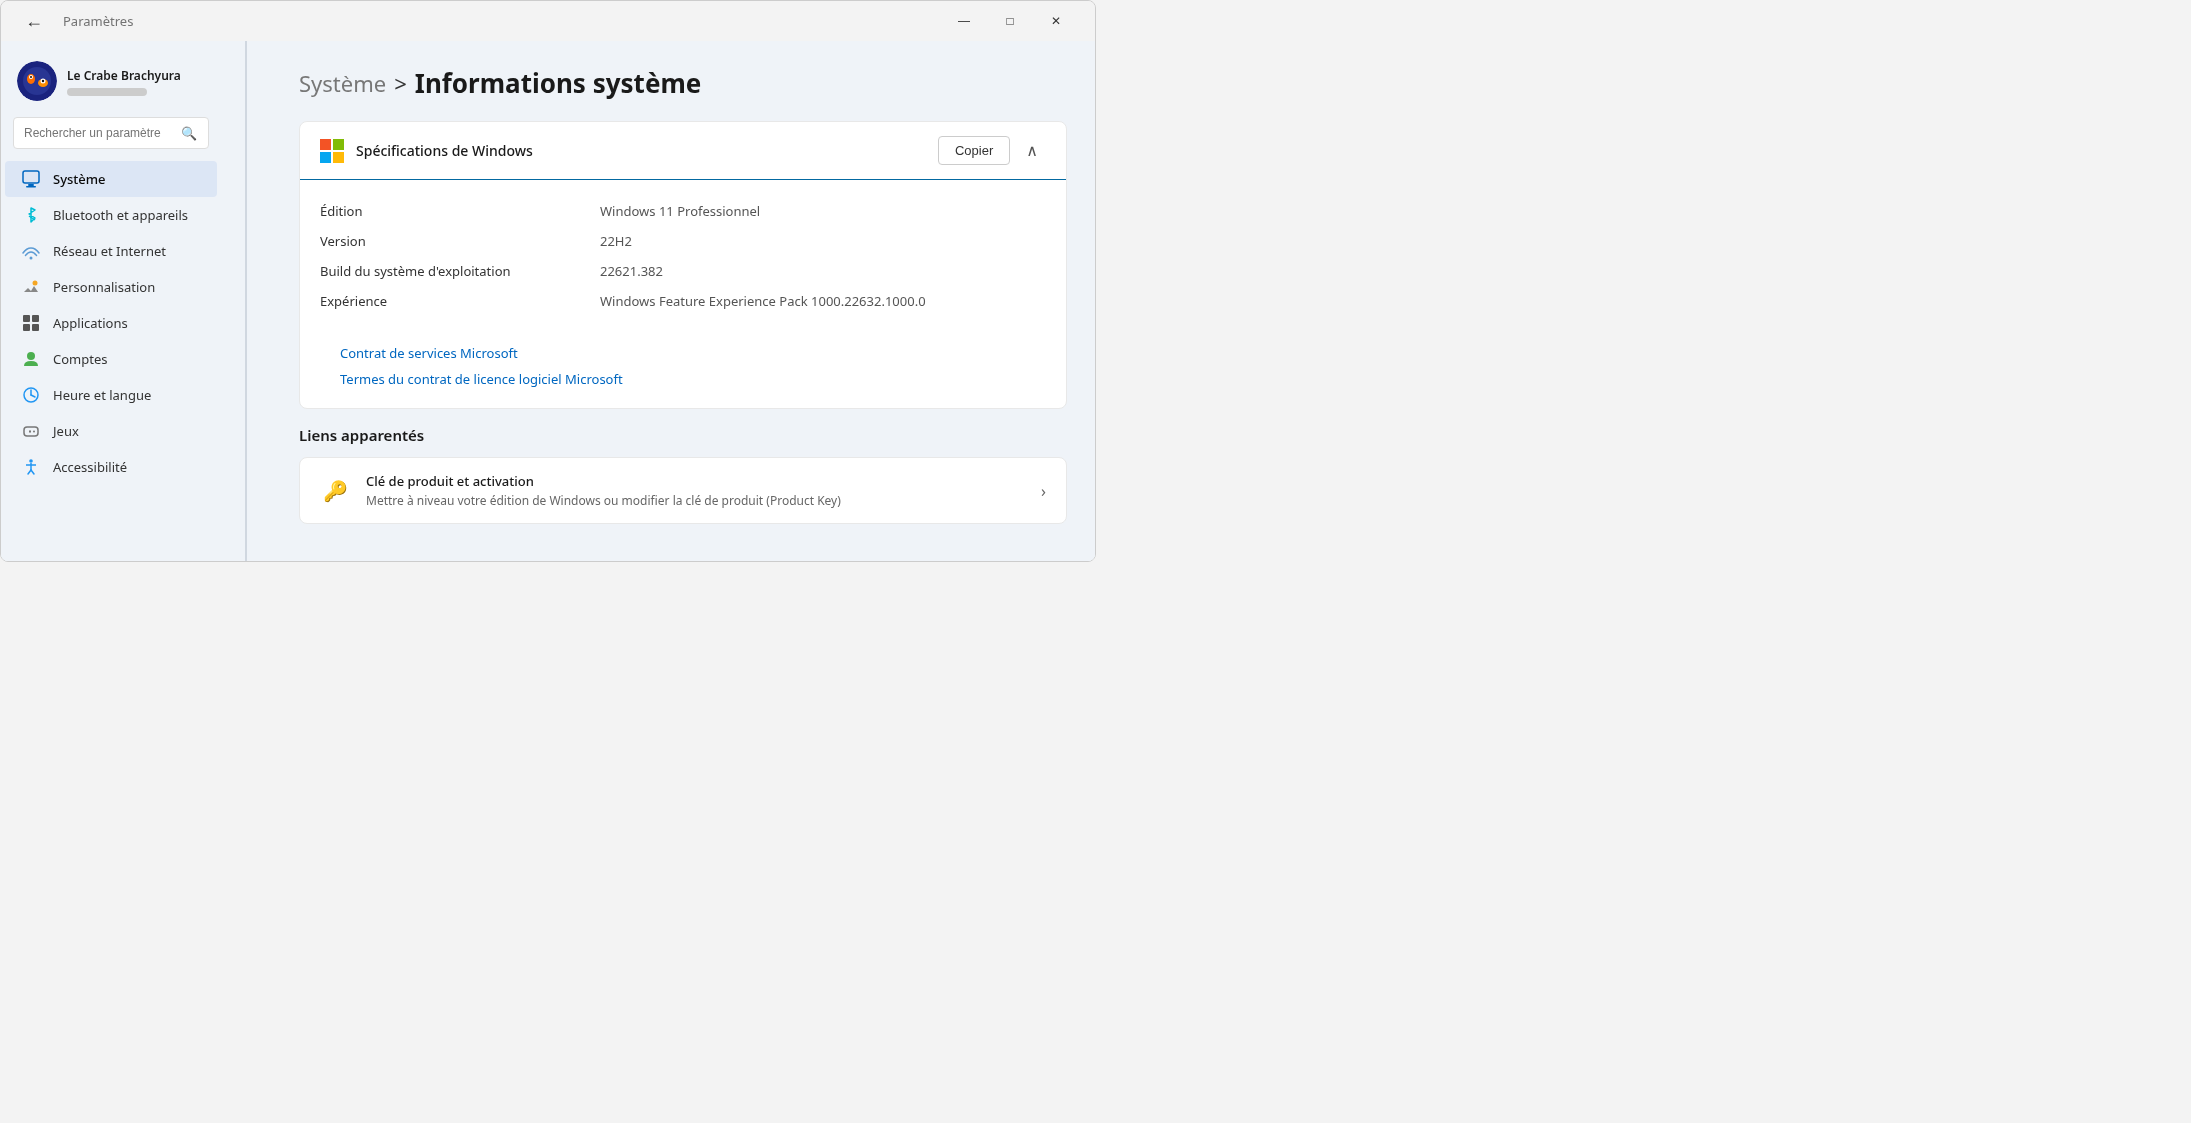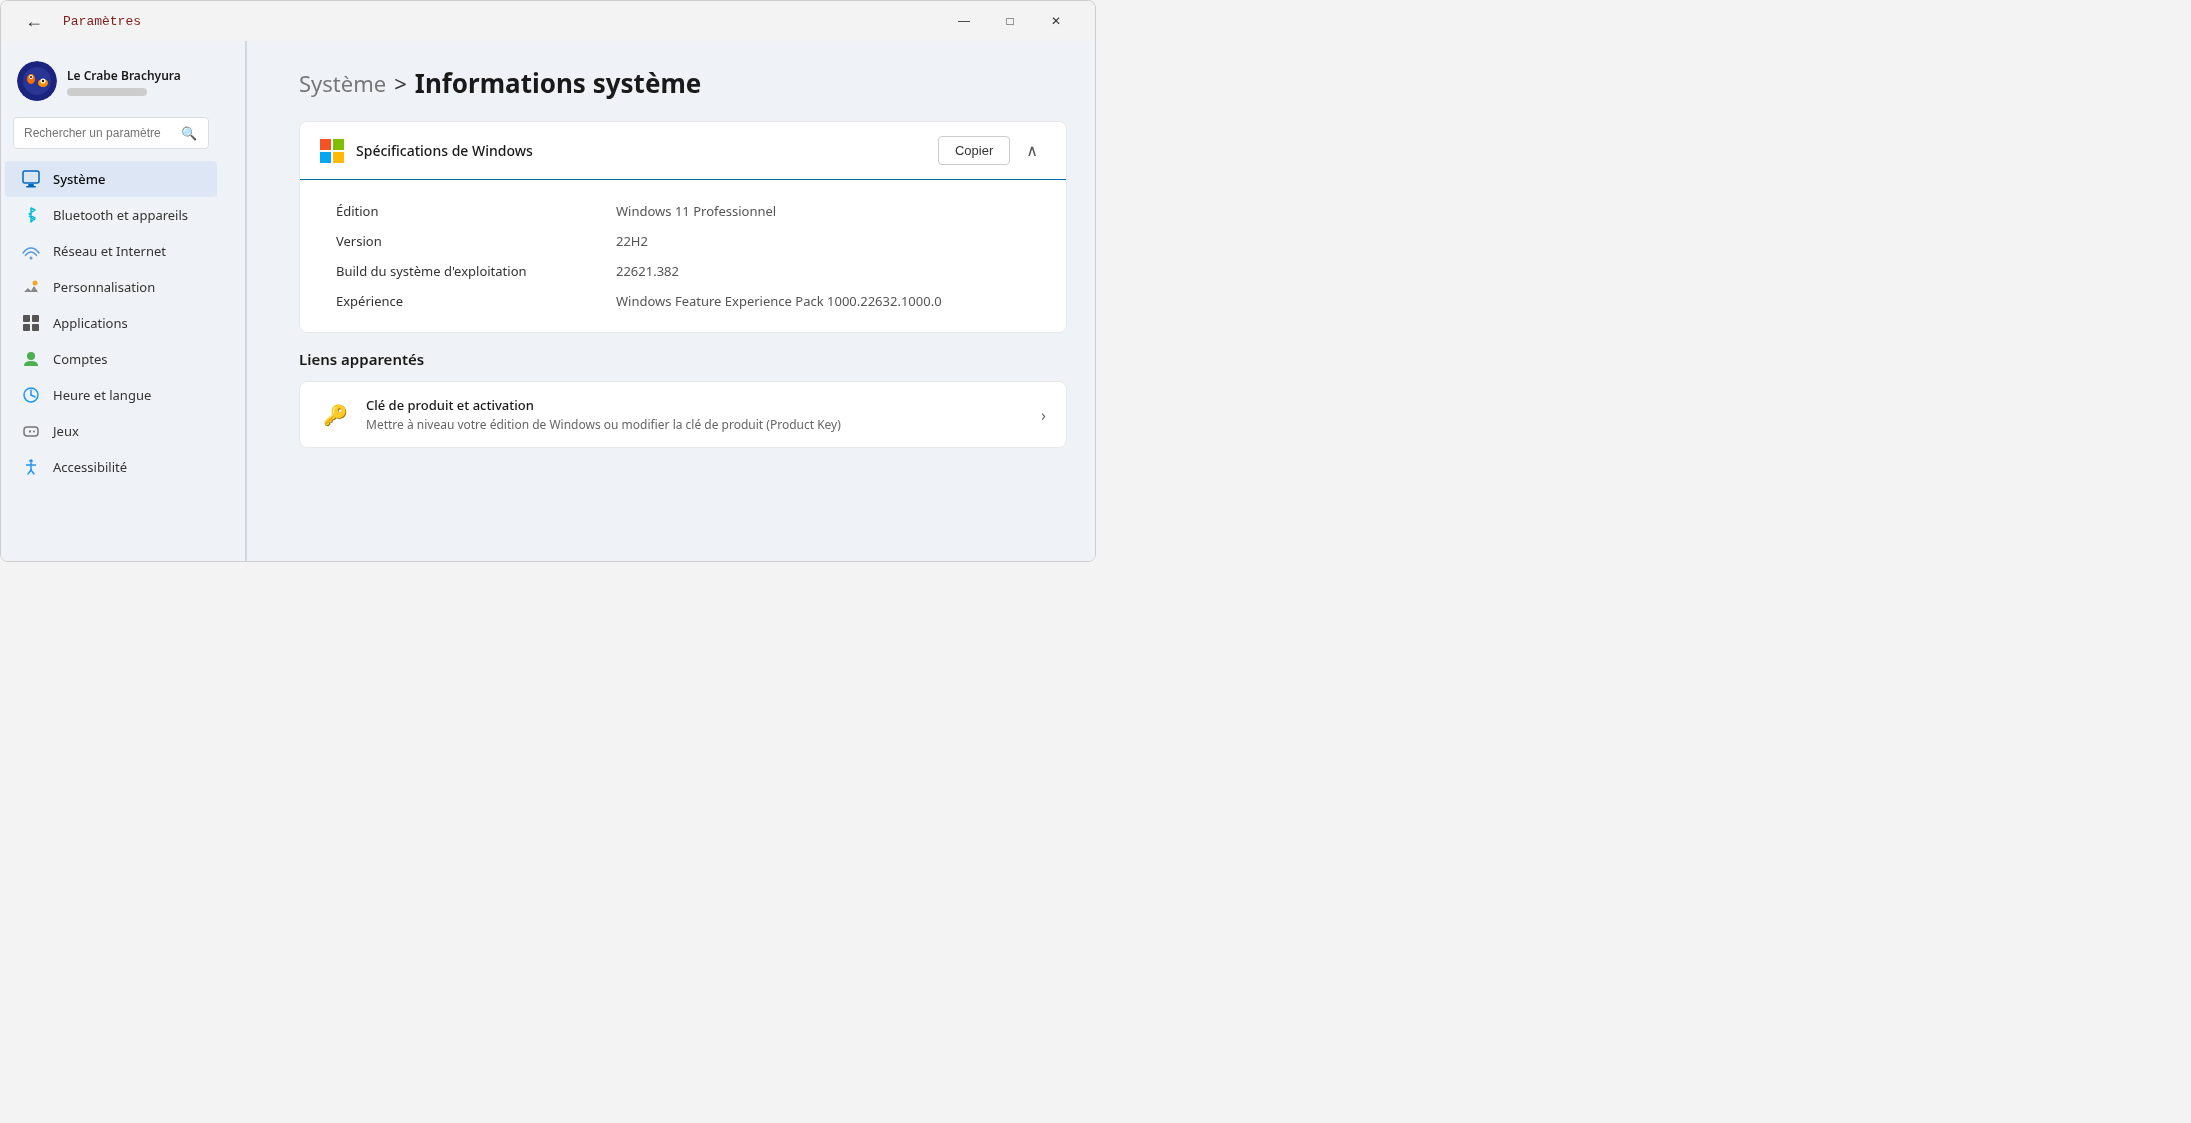--- a/index.html
+++ b/index.html
@@ -33,22 +33,21 @@
       font-size: 18px;
       cursor: pointer;
       color: #333;
       background: none;
       border: none;
       padding: 4px 8px;
       border-radius: 4px;
     }
     .title-bar-title {
       font-size: 13px;
-      color: #7f1d1d;
-      font-family: Liberation Mono, monospace;
+      color: #737373;
     }
     .title-bar-controls {
       display: flex;
       gap: 0;
     }
     .title-bar-btn {
       width: 46px;
       height: 32px;
       background: none;
       border: none;
@@ -243,21 +242,21 @@
     .collapse-btn {
       background: none;
       border: none;
       cursor: pointer;
       font-size: 16px;
       color: #555;
       padding: 4px 8px;
     }
 
     .spec-table {
-      padding: 16px 36px;
+      padding: 16px 20px;
     }
     .spec-row {
       display: flex;
       padding: 6px 0;
       font-size: 13px;
     }
     .spec-label {
       width: 280px;
       color: #333;
       flex-shrink: 0;
@@ -508,20 +507,24 @@
         <div class="spec-row">
           <span class="spec-label">Build du système d'exploitation</span>
           <span class="spec-value">22621.382</span>
         </div>
         <div class="spec-row">
           <span class="spec-label">Expérience</span>
           <span class="spec-value">Windows Feature Experience Pack 1000.22632.1000.0</span>
         </div>
       </div>
 
+      <div class="spec-links">
+        <a class="spec-link" href="#">Contrat de services Microsoft</a>
+        <a class="spec-link" href="#">Termes du contrat de licence logiciel Microsoft</a>
+      </div>
     </div>
 
     <div>
       <div class="related-title">Liens apparentés</div>
 
       <div class="related-item">
         <div class="related-item-left">
           <div class="related-item-icon">🔑</div>
           <div class="related-item-text">
             <div class="related-item-title">Clé de produit et activation</div>

